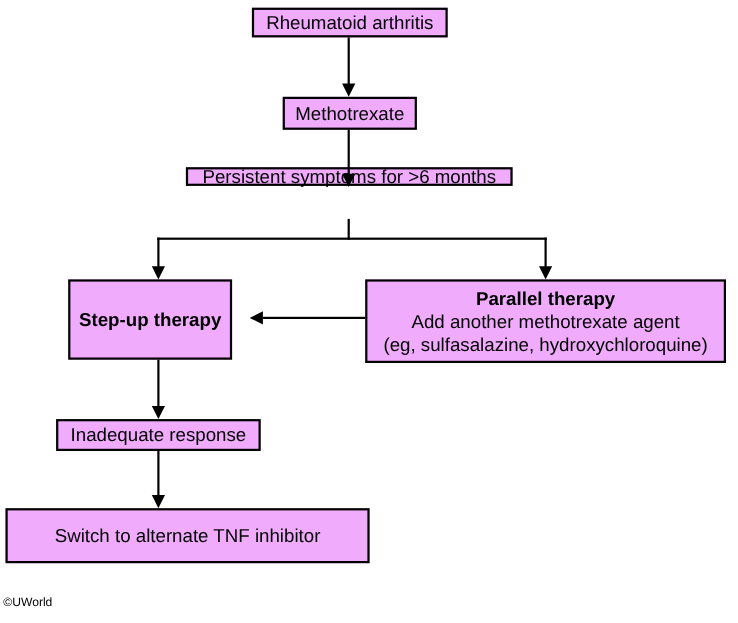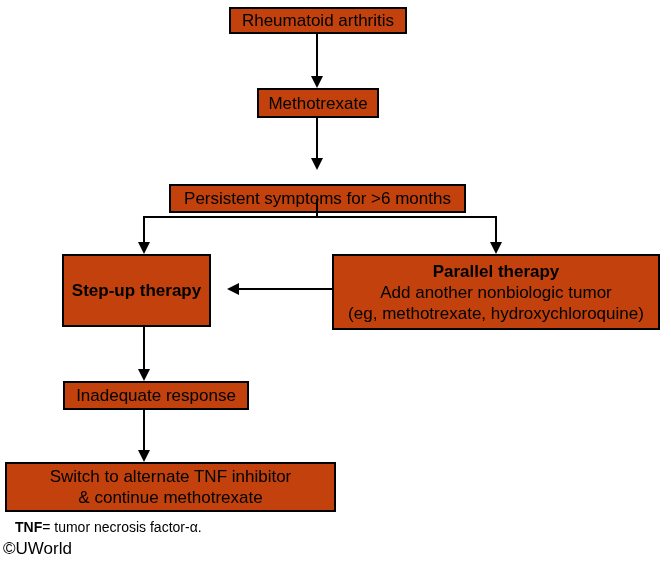--- a/index.html
+++ b/index.html
@@ -13,21 +13,21 @@
     height: 566px;
     background: #ffffff;
     font-family: "Liberation Sans", sans-serif;
     color: #000000;
     overflow: hidden;
   }
   .box {
     position: absolute;
     box-sizing: border-box;
     border: 2px solid #000000;
-    background: #c2410c;
+    background: #f0abfc;
     display: flex;
     flex-direction: column;
     align-items: center;
     justify-content: center;
     text-align: center;
     font-size: 17px;
     line-height: 21px;
     white-space: nowrap;
   }
   .bold { font-weight: bold; }
@@ -47,24 +47,24 @@
     position: absolute;
     width: 0;
     height: 0;
     border-top: 6px solid transparent;
     border-bottom: 6px solid transparent;
     border-right: 12px solid #000000;
   }
   
   .box-rheumatoid   { left: 229px; top: 7px;   width: 178px; height: 27px; }
   .box-methotrexate { left: 257px; top: 88px;  width: 122px; height: 30px; }
-  .box-persistent   { left: 169px; top: 184px; width: 297px; height: 29px; }
+  .box-persistent   { left: 169px; top: 152px; width: 297px; height: 17px; }
   .box-stepup       { left: 62px;  top: 254px; width: 149px; height: 73px; }
   .box-parallel     { left: 332px; top: 254px; width: 328px; height: 76px; }
-  .box-inadequate   { left: 63px;  top: 381px; width: 186px; height: 29px; }
+  .box-inadequate   { left: 51px;  top: 381px; width: 186px; height: 29px; }
   .box-switch       { left: 5px;   top: 462px; width: 331px; height: 50px; }
   
   .e1-line  { left: 316px; top: 34px;  width: 2px;   height: 43px; }
   .e1-head  { left: 311px; top: 76px; }
   .e2-line  { left: 316px; top: 118px; width: 2px;   height: 41px; }
   .e2-head  { left: 311px; top: 158px; }
   .e3-stub  { left: 316px; top: 199px; width: 2px;   height: 19px; }
   .e3-hline { left: 143px; top: 216px; width: 354px; height: 2px; }
   .e3-lvert { left: 143px; top: 216px; width: 2px;   height: 27px; }
   .e3-lhead { left: 138px; top: 242px; }
@@ -80,21 +80,21 @@
     position: absolute;
     left: 15px;
     top: 519px;
     font-size: 14px;
     line-height: 16px;
   }
   .copyright {
     position: absolute;
     left: 3px;
     top: 541px;
-    font-size: 17px;
+    font-size: 11px;
     line-height: 15px;
   }
 </style>
 </head>
 <body>
 
 <div class="canvas">
 
   <div class="box box-rheumatoid">
     <span>Rheumatoid arthritis</span>
@@ -107,31 +107,30 @@
   <div class="box box-persistent">
     <span>Persistent symptoms for &gt;6 months</span>
   </div>
 
   <div class="box box-stepup">
     <div class="bold">Step-up therapy</div>
   </div>
 
   <div class="box box-parallel">
     <div class="bold">Parallel therapy</div>
-    <div>Add another nonbiologic tumor</div>
-    <div>(eg, methotrexate, hydroxychloroquine)</div>
+    <div>Add another methotrexate agent</div>
+    <div>(eg, sulfasalazine, hydroxychloroquine)</div>
   </div>
 
   <div class="box box-inadequate">
     <span>Inadequate response</span>
   </div>
 
   <div class="box box-switch">
     <div>Switch to alternate TNF inhibitor</div>
-    <div>&amp; continue methotrexate</div>
   </div>
 
   <div class="edge-line e1-line"></div>
   <div class="arrowhead-down e1-head"></div>
 
   <div class="edge-line e2-line"></div>
   <div class="arrowhead-down e2-head"></div>
 
   <div class="edge-line e3-stub"></div>
   <div class="edge-line e3-hline"></div>
@@ -142,19 +141,16 @@
 
   <div class="edge-line e4-line"></div>
   <div class="arrowhead-left e4-head"></div>
 
   <div class="edge-line e5-line"></div>
   <div class="arrowhead-down e5-head"></div>
 
   <div class="edge-line e6-line"></div>
   <div class="arrowhead-down e6-head"></div>
 
-  <div class="footnote">
-    <span class="bold">TNF</span><span>= tumor necrosis factor-α.</span>
-  </div>
 
   <div class="copyright">©UWorld</div>
 
 </div>
 
 </body></html>

